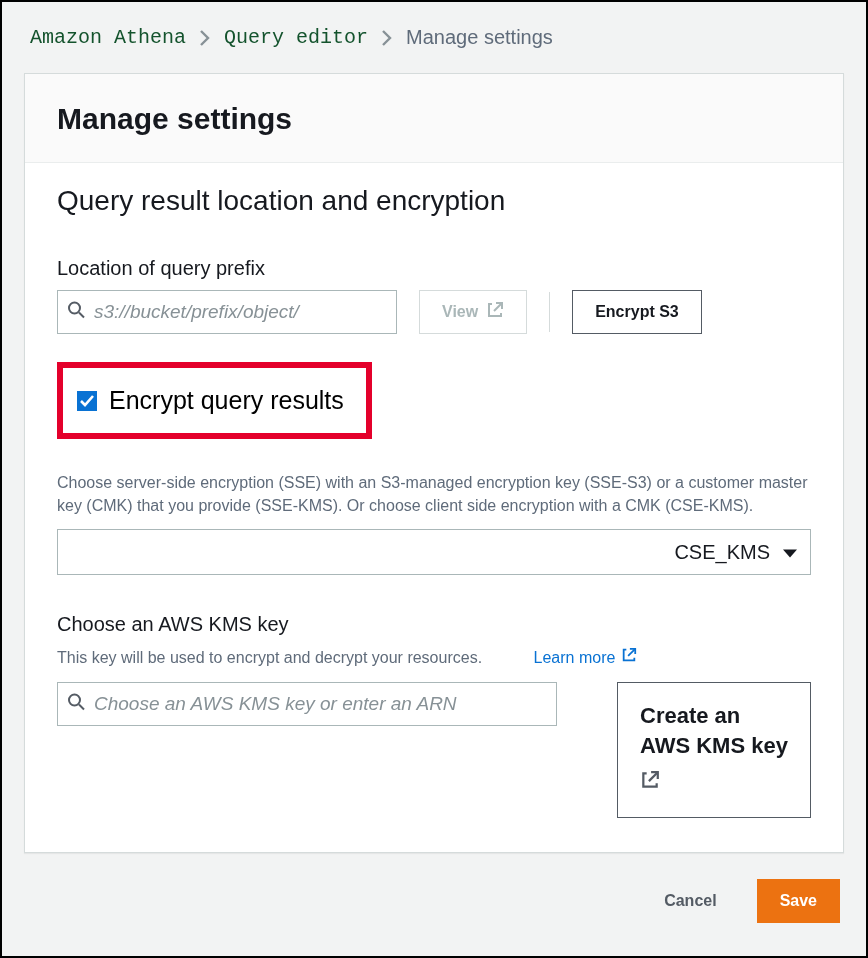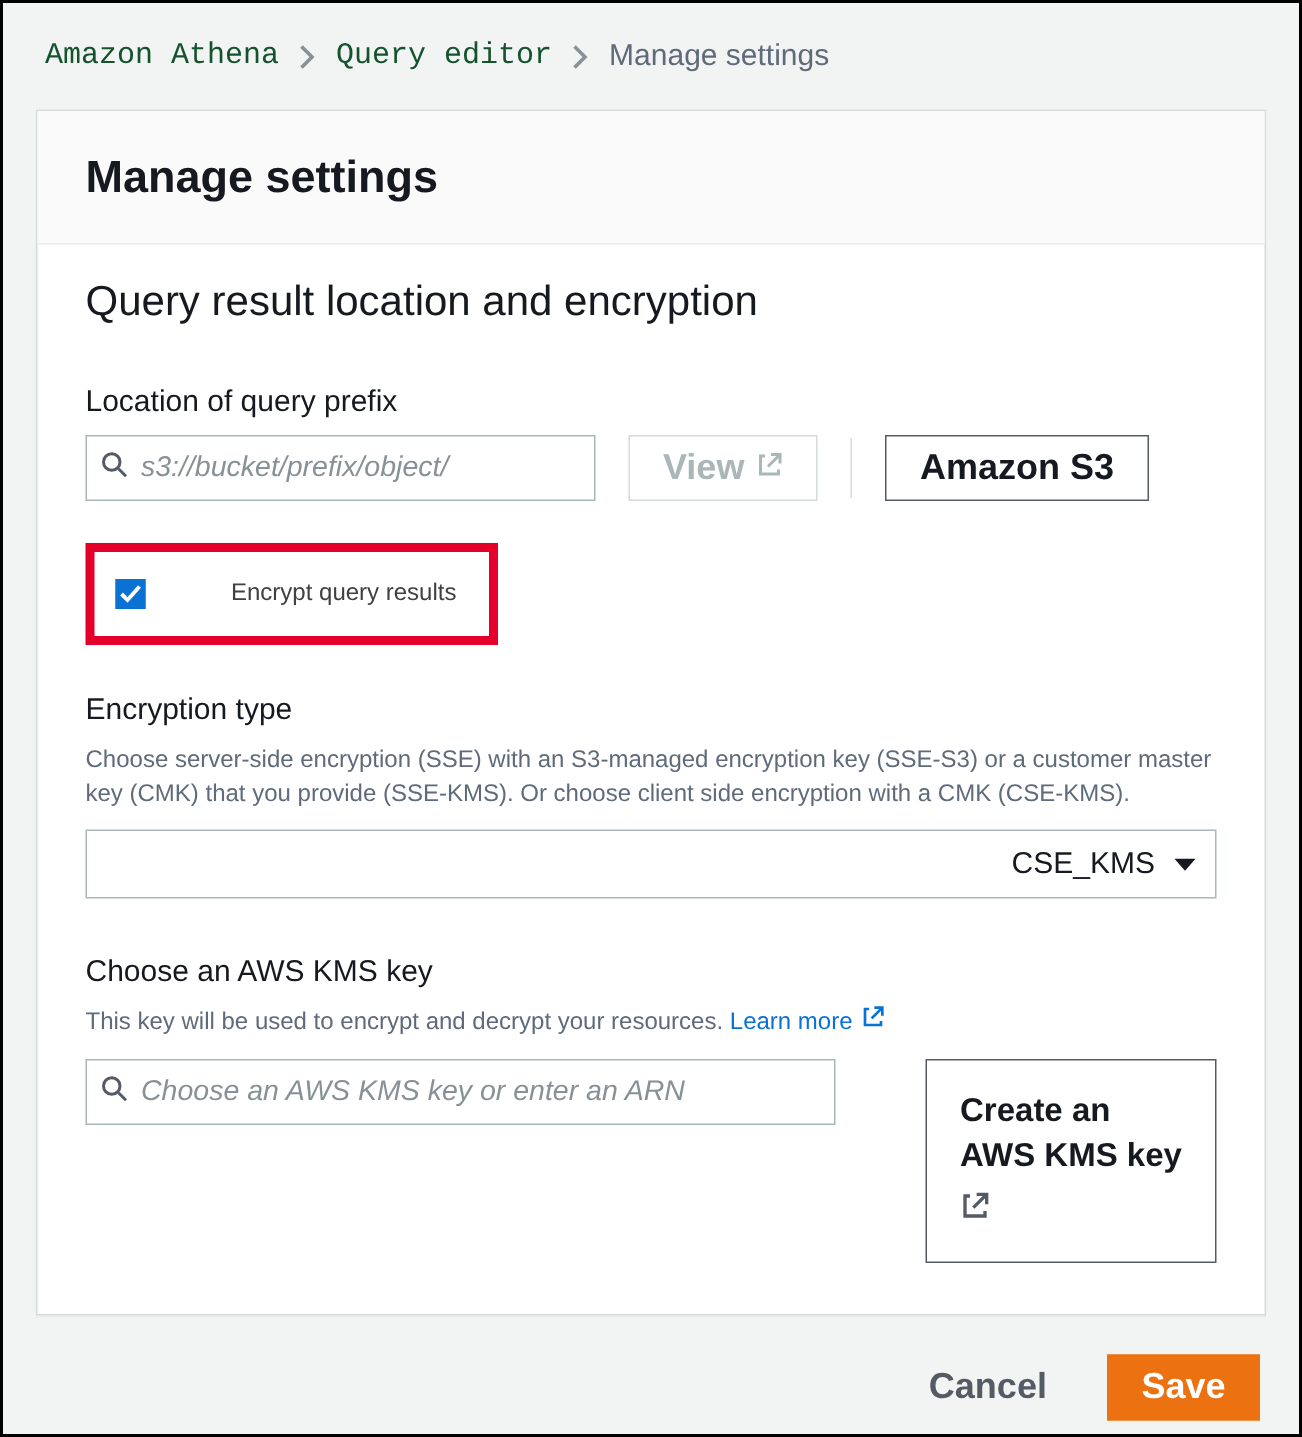--- a/index.html
+++ b/index.html
@@ -100,21 +100,21 @@
     display: inline-flex;
     align-items: center;
     justify-content: center;
     gap: 8px;
     height: 44px;
     padding: 0 22px;
     border: 1px solid #545b64;
     background: #fff;
     color: #16191f;
     font-weight: 700;
-    font-size: 24px;
+    font-size: 16px;
     cursor: pointer;
   }
   .btn.disabled {
     color: #aab7b8;
     border-color: #d5dbdb;
     cursor: default;
   }
   .btn.primary {
     background: #ec7211;
     border-color: #ec7211;
@@ -162,23 +162,22 @@
     height: 20px;
     border: 2px solid #0972d3;
     background: #0972d3;
     display: inline-flex;
     align-items: center;
     justify-content: center;
     flex-shrink: 0;
   }
   .checkbox svg { display:block; }
   .checkbox-label {
-    font-size: 16px;
-    color: #404040;
-    margin-left: 45px;
+    font-size: 25px;
+    color: #000000;
   }
 
   
   .select {
     position: relative;
     border: 1px solid #aab7b8;
     height: 46px;
     display: flex;
     align-items: center;
     padding: 0 40px 0 14px;
@@ -188,21 +187,21 @@
     margin-bottom: 38px;
     justify-content: flex-end;
   }
   .select .caret {
     position: absolute;
     right: 12px;
     top: 50%;
     transform: translateY(-50%);
   }
 
-  .learn-more { color: #0972d3; text-decoration: none; display:inline-flex; align-items:center; gap:6px;}
+  .learn-more { color: #0972d3; text-decoration: none; display:inline-flex; align-items:center; gap:6px;margin-left:47px;}
 
   .kms-row {
     display: flex;
     gap: 28px;
     align-items: flex-start;
   }
 
   
   .actions {
     display: flex;
@@ -257,36 +256,35 @@
         <span>
           <svg width="18" height="18" viewBox="0 0 18 18">
               <path d="M6 3 H3 V15 H15 V12" fill="none" stroke="#aab7b8" stroke-width="2"></path>
               <path d="M10 2 H16 V8" fill="none" stroke="#aab7b8" stroke-width="2"></path>
               <line x1="16" y1="2" x2="8" y2="10" stroke="#aab7b8" stroke-width="2"></line>
             </svg>
         </span>
       </button>
       <div class="vdiv"></div>
       <button class="btn">
-        <span>Amazon S3</span>
+        <span>Encrypt S3</span>
       </button>
     </div>
 
     
     <div class="highlight-box">
       <span class="checkbox" role="checkbox" aria-checked="true">
         <svg width="14" height="12" viewBox="0 0 14 12">
             <path d="M1 6 L5 10 L13 1" fill="none" stroke="#fff" stroke-width="2.6"></path>
           </svg>
       </span>
       <span class="checkbox-label">Encrypt query results</span>
     </div>
 
     
-    <div class="field-label">Encryption type</div>
     <div class="field-desc">Choose server-side encryption (SSE) with an S3-managed encryption key (SSE-S3) or a customer master key (CMK) that you provide (SSE-KMS). Or choose client side encryption with a CMK (CSE-KMS).</div>
     <div class="select">
       <span>CSE_KMS</span>
       <span class="caret">
         <svg width="16" height="10" viewBox="0 0 16 10">
             <path d="M1 1 L8 9 L15 1 Z" fill="#16191f"></path>
           </svg>
       </span>
     </div>
 

